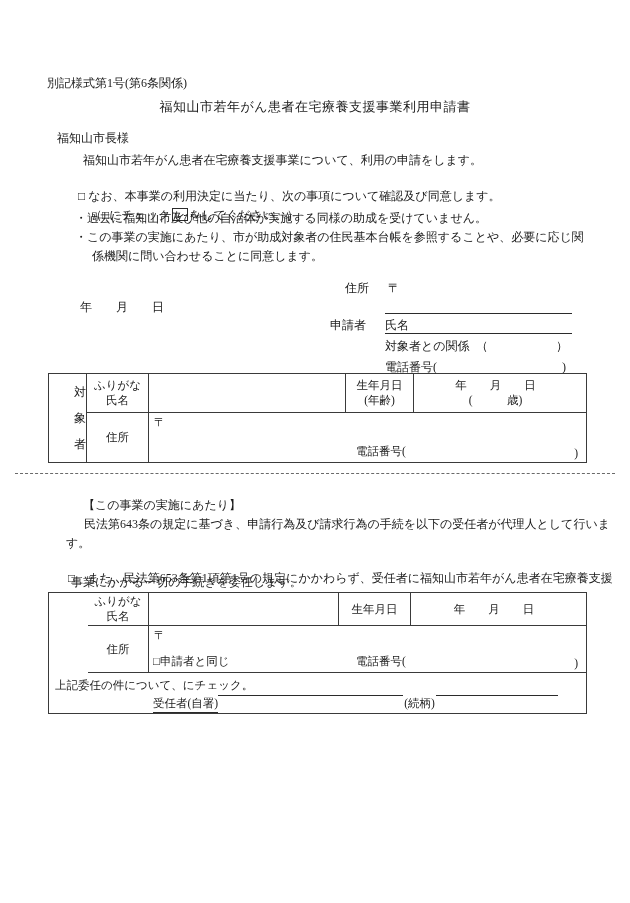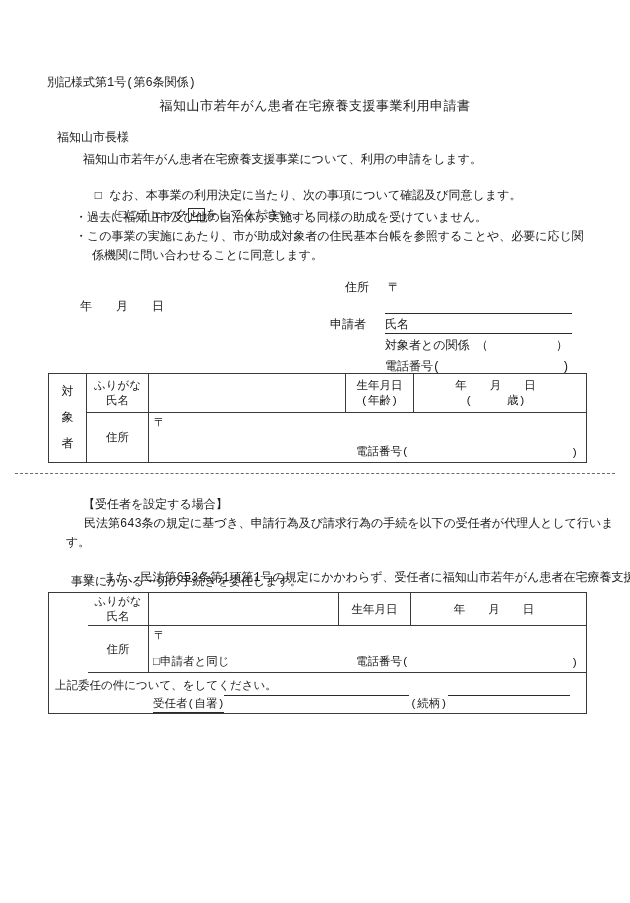--- a/index.html
+++ b/index.html
@@ -2,21 +2,21 @@
 <html><head>
 <meta charset="utf-8">
 <style>
   * { box-sizing: border-box; }
   html, body { margin: 0; padding: 0; background: #ffffff; }
   #page {
     position: relative;
     width: 630px;
     height: 831px;
     background: #ffffff;
-    font-family: Liberation Mono, monospace;
+    font-family: Liberation Serif, serif;
     color: #1b1b1b;
     font-size: 12px;
     overflow: hidden;
   }
   .abs { position: absolute; white-space: pre; line-height: 15px; }
   .title { text-align: center; font-size: 13px; letter-spacing: 0.5px; }
   .ul-line { border-bottom: 1px solid #2b2b2b; }
   .blank-line { position: absolute; border-bottom: 1px solid #2b2b2b; }
   .check-mark-box {
     display: inline-block;
@@ -43,21 +43,21 @@
     position: relative;
     border-right: 1px solid #3a3a3a;
     border-bottom: 1px solid #3a3a3a;
     font-size: 11.5px;
     overflow: hidden;
   }
   .cell.no-r { border-right: none; }
   .cell.no-b { border-bottom: none; }
   .cell.center { display: flex; flex-direction: column; align-items: center; justify-content: center; text-align: center; }
   .vertical-header {
-    display: flex; align-items: center; justify-content: center;
+    display: flex; align-items: center; justify-content: flex-end;
   }
   .vertical-header span {
     width: 1em;
     word-break: break-all;
     text-align: center;
     font-size: 12px;
   }
   .vh-wide span { line-height: 26px; }
   .vh-tight span { line-height: 17px; }
   .two-line { line-height: 15px; }
@@ -134,21 +134,21 @@
     </div>
     <div class="cell no-r no-b" style="grid-column:3/6; grid-row:2;">
       <span class="postal">〒</span>
       <span class="phone-abs-label">電話番号(</span>
       <span class="phone-abs-close">)</span>
     </div>
   </div>
 
   <div class="dashed-sep" style="left:15px; top:473px; width:600px;"></div>
 
-  <div class="abs" style="left:83px; top:498px;">【受任者を設定する場合】</div>
+  <div class="abs" style="left:83px; top:498px;">【この事業の実施にあたり】</div>
   <div class="abs" style="left:84px; top:517px;text-align:center;">民法第643条の規定に基づき、申請行為及び請求行為の手続を以下の受任者が代理人として行いま</div>
   <div class="abs" style="left:66px; top:536px;">す。</div>
 
   <div class="abs" style="left:56px; top:556px;">
     <span>□</span><span>　</span><span>また、民法第653条第1項第1号の規定にかかわらず、受任者に福知山市若年がん患者在宅療養支援</span>
   </div>
   <div class="abs" style="left:71px; top:575px;">事業にかかる一切の手続きを委任します。</div>
 
   <div class="form-table" style="left:48px; top:592px; width:539px; grid-template-columns:39px 61px 190px 72px 175px; grid-template-rows:33px 47px 40px;">
     <div class="cell center two-line" style="grid-column:2; grid-row:1;">
@@ -165,21 +165,21 @@
     <div class="cell center" style="grid-column:2; grid-row:2;">
       <div>住所</div>
     </div>
     <div class="cell no-r" style="grid-column:3/6; grid-row:2;">
       <span class="postal">〒</span>
       <span class="same-abs">□申請者と同じ</span>
       <span class="phone-abs-label">電話番号(</span>
       <span class="phone-abs-close">)</span>
     </div>
     <div class="cell no-r no-b consent-cell" style="grid-column:1/6; grid-row:3;">
-      <div>上記委任の件について、をしてください。</div>
+      <div>上記委任の件について、にチェック。</div>
       <div class="sig-row">
         <span class="sig-label">受任者(自署)</span>
           <span class="sig-fill-1"></span>
           <span class="sig-rel">(続柄)</span>
           <span class="sig-fill-2"></span>
       </div>
     </div>
   </div>
 
 </div>

